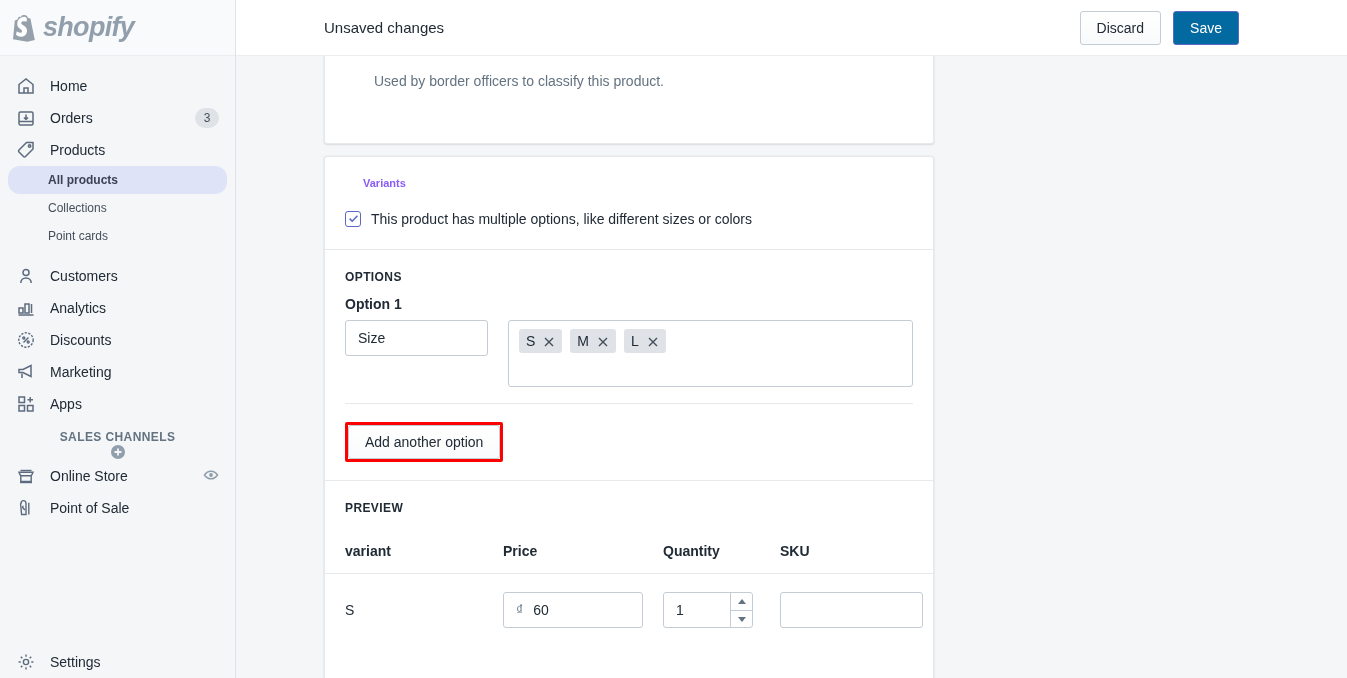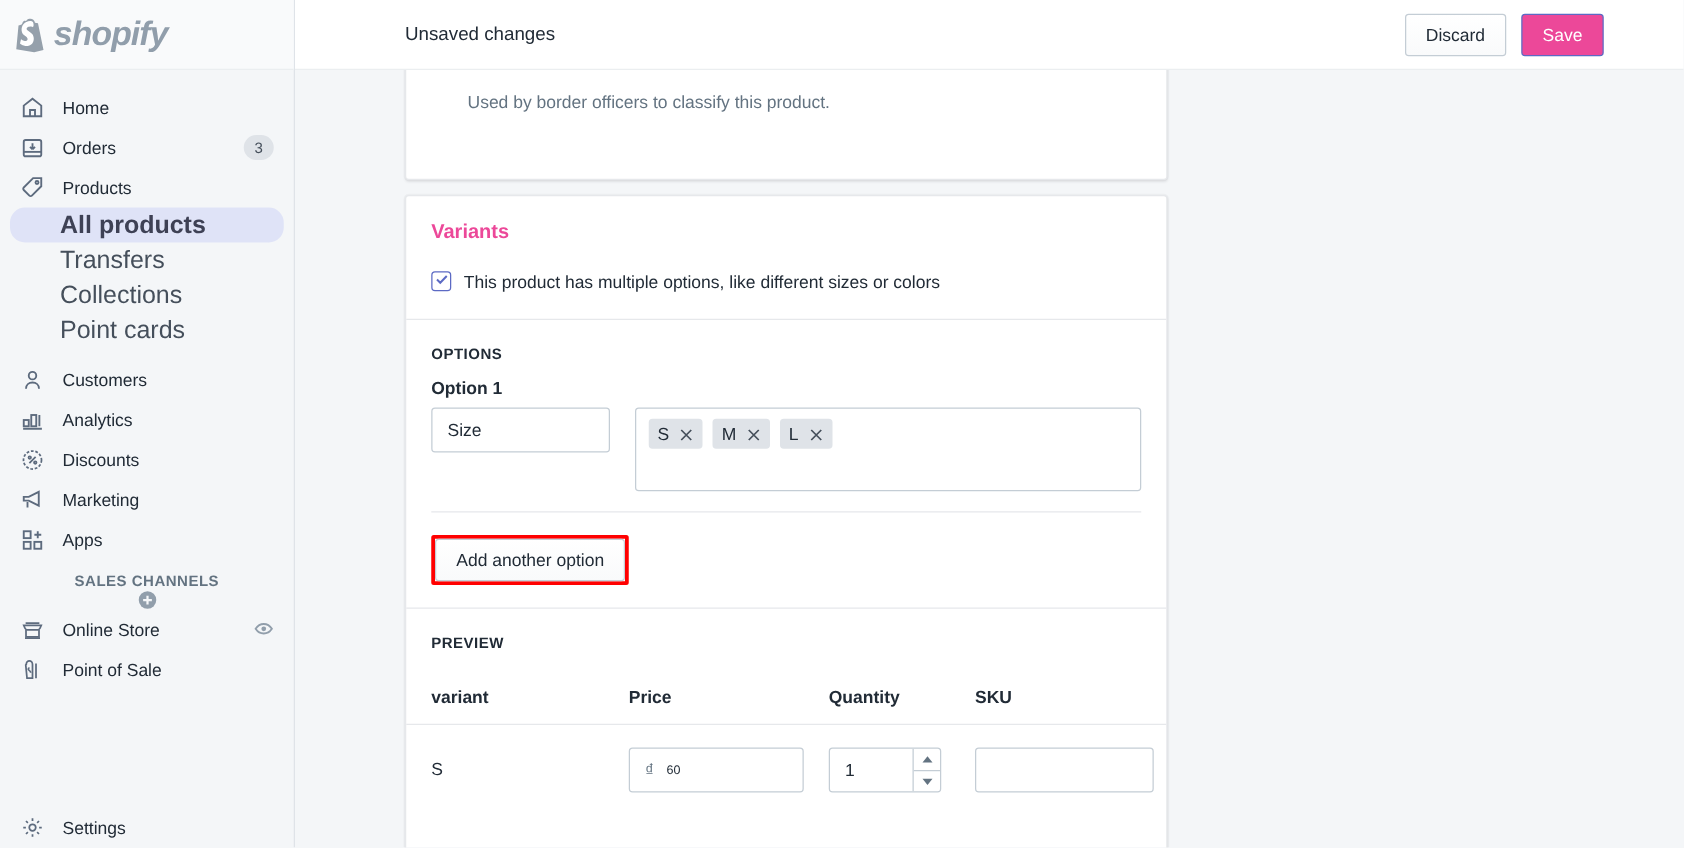--- a/index.html
+++ b/index.html
@@ -47,21 +47,21 @@
   .nav-item .nv-label { flex: 1 1 auto; white-space: nowrap; }
   .badge {
     min-width: 24px; height: 20px; border-radius: 10px;
     background: #dfe3e8; color: #454f5b;
     font-size: 12px; display: flex; align-items: center; justify-content: center;
     padding: 0 7px;
   }
   .sub-item {
     display: flex; align-items: center;
     height: 28px; margin: 0 8px; padding: 0 8px 0 40px;
-    border-radius: 12px; font-size: 20px; color: #454f5b; cursor: pointer;
+    border-radius: 12px; font-size: 12px; color: #454f5b; cursor: pointer;
   }
   .sub-item.active {
     background: #dfe3f7; color: #3e4155; font-weight: bold;
   }
   .nav-gap { height: 10px; }
 
   .section-head {
     display: flex; align-items: center;
     margin: 0 8px; padding: 0 8px; height: 30px;
     font-size: 12px; font-weight: bold; letter-spacing: 0.4px;
@@ -69,35 +69,35 @@
   }
   .section-head .sh-label { flex: 1 1 auto; }
 
   .settings-block { position: absolute; bottom: 0; left: 0; right: 0; }
 
   
   .main { flex: 1 1 auto; position: relative; height: 678px; background: #f4f6f8; }
   .topbar {
     height: 56px; background: #ffffff;
     display: flex; align-items: center;
-    padding: 0 64px 0 88px;
+    padding: 0 108px 0 88px;
     border-bottom: 1px solid #ebeef0;
   }
   .topbar-title { font-size: 15px; color: #212b36; flex: 1 1 auto; }
   .btn {
     font-size: 14px; border-radius: 3px; cursor: pointer;
     padding: 8px 16px; line-height: 16px;
     font-family: "Liberation Sans", sans-serif;
   }
   .btn-default {
     background: linear-gradient(180deg,#ffffff,#f9fafb);
     border: 1px solid #c4cdd5; color: #212b36;
   }
   .btn-primary {
-    background: #ec4899; border: 1px solid #5c6ac4; color: #ffffff;
+    background: #0369a1; border: 1px solid #5c6ac4; color: #ffffff;
     margin-left: 12px;
   }
 
   
   .content {
     position: absolute; top: 56px; left: 0; right: 0; bottom: 0;
     overflow: hidden;
   }
   .card {
     position: absolute; left: 88px; width: 610px;
@@ -120,21 +120,21 @@
   }
   .field::placeholder { color: #919eab; }
   .field-search { padding-left: 36px; }
   .search-wrap { position: relative; }
   .search-ico {
     position: absolute; left: 11px; top: 9px;
     width: 18px; height: 18px; color: #637381;
   }
   .help-text { font-size: 14px; color: #637381; margin-top: 8px; margin-left: 29px; }
 
-  .card-title { font-size: 16px; font-weight: bold; color: #ec4899; }
+  .card-title { font-size: 11px; font-weight: bold; color: #8b5cf6; margin-left: 18px; }
 
   .checkrow { display: flex; align-items: center; margin-top: 22px; }
   .checkbox {
     width: 16px; height: 16px; flex: 0 0 16px;
     border: 1px solid #5c6ac4; border-radius: 3px;
     background: #fff; margin-right: 10px;
     display: flex; align-items: center; justify-content: center;
   }
   .checkrow-label { font-size: 14px; color: #212b36; }
 
@@ -174,21 +174,21 @@
   .col-price   { width: 160px; flex: 0 0 160px; }
   .col-qty     { width: 117px; flex: 0 0 117px; }
   .col-sku     { flex: 1 1 auto; }
 
   .price-field {
     width: 140px; height: 36px;
     border: 1px solid #c4cdd5; border-radius: 3px; background: #fff;
     display: flex; align-items: center; padding: 0 12px; gap: 10px;
   }
   .price-cur { font-size: 14px; color: #637381; }
-  .price-val { font-size: 10px; color: #212b36; }
+  .price-val { font-size: 14px; color: #212b36; }
 
   .qty-wrap {
     width: 90px; height: 36px; display: flex;
     border: 1px solid #c4cdd5; border-radius: 3px; background: #fff; overflow: hidden;
   }
   .qty-val { flex: 1 1 auto; display: flex; align-items: center; padding: 0 12px; font-size: 14px; color: #212b36; }
   .qty-steppers { width: 22px; flex: 0 0 22px; border-left: 1px solid #c4cdd5; display: flex; flex-direction: column; }
   .qty-step { flex: 1 1 50%; display: flex; align-items: center; justify-content: center; cursor: pointer; }
   .qty-step + .qty-step { border-top: 1px solid #c4cdd5; }
   .caret { width: 0; height: 0; border-left: 4px solid transparent; border-right: 4px solid transparent; }
@@ -243,23 +243,20 @@
           <svg width="20" height="20" viewBox="0 0 20 20" fill="none" stroke="#5d6b7e" stroke-width="1.5">
             <path d="M10.5 2.5H17v6.5l-7.5 7.5a1.4 1.4 0 0 1-2 0l-4.5-4.5a1.4 1.4 0 0 1 0-2L10.5 2.5z"></path>
             <circle cx="13.6" cy="6" r="1.2"></circle>
           </svg>
         </span>
         <span class="nv-label">Products</span>
       </div>
 
       <div class="sub-item active">
         <span>All products</span>
-      </div>
-      <div class="sub-item">
-        <span>Transfers</span>
       </div>
       <div class="sub-item">
         <span>Collections</span>
       </div>
       <div class="sub-item">
         <span>Point cards</span>
       </div>
 
       <div class="nav-gap"></div>
 

